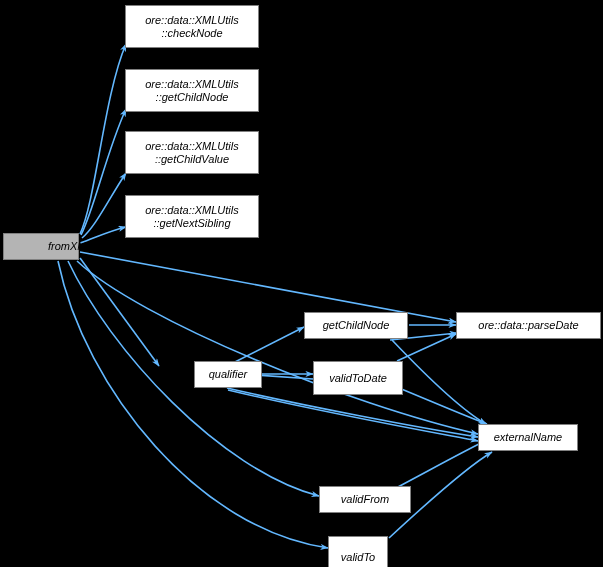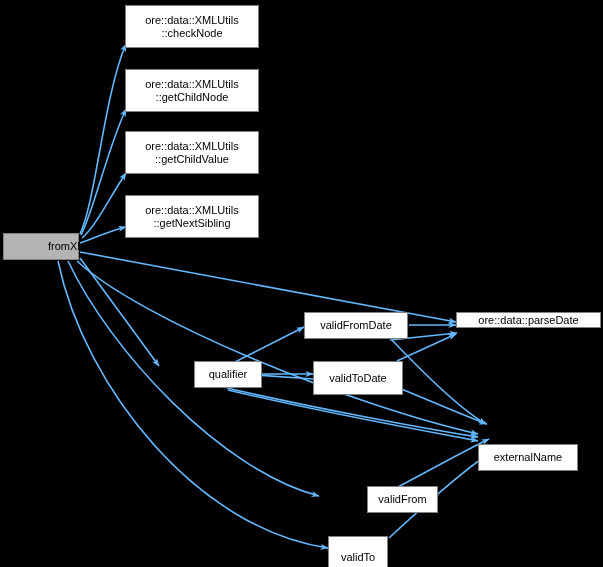--- a/index.html
+++ b/index.html
@@ -32,20 +32,21 @@
     color: #000000;
     font-size: 11px;
     line-height: 13px;
     display: flex;
     align-items: center;
     justify-content: center;
     text-align: center;
     letter-spacing: 0px;
     z-index: 5;
     white-space: pre-line;
+    font-style: italic;
   }
   .node.current {
     background: #b4b4b4;
     border: 1px solid #7a7a7a;
     padding-left: 44px;
   }
   .node-label {
     display: block;
     width: 100%;
     white-space: pre-line;
@@ -90,22 +91,22 @@
   <div id="node-group">
       <div class="node current" style="left: 3px; top: 233px; width: 76px; height: 27px; background: rgb(180, 180, 180); border-color: rgb(128, 128, 128);"><span class="node-label">fromXML</span></div>
       <div class="node" style="left: 125px; top: 5px; width: 134px; height: 43px; background: rgb(255, 255, 255); border-color: rgb(128, 128, 128);"><span class="node-label">ore::data::XMLUtils
 ::checkNode</span></div>
       <div class="node" style="left: 125px; top: 69px; width: 134px; height: 43px; background: rgb(255, 255, 255); border-color: rgb(128, 128, 128);"><span class="node-label">ore::data::XMLUtils
 ::getChildNode</span></div>
       <div class="node" style="left: 125px; top: 131px; width: 134px; height: 43px; background: rgb(255, 255, 255); border-color: rgb(128, 128, 128);"><span class="node-label">ore::data::XMLUtils
 ::getChildValue</span></div>
       <div class="node" style="left: 125px; top: 195px; width: 134px; height: 43px; background: rgb(255, 255, 255); border-color: rgb(128, 128, 128);"><span class="node-label">ore::data::XMLUtils
 ::getNextSibling</span></div>
-      <div class="node" style="left: 304px; top: 312px; width: 104px; height: 27px; background: rgb(255, 255, 255); border-color: rgb(128, 128, 128);"><span class="node-label">validFromDate</span></div>
-      <div class="node" style="left: 456px; top: 312px; width: 145px; height: 16px; background: rgb(255, 255, 255); border-color: rgb(128, 128, 128);"><span class="node-label">ore::data::parseDate</span></div>
+      <div class="node" style="left: 304px; top: 312px; width: 104px; height: 27px; background: rgb(255, 255, 255); border-color: rgb(128, 128, 128);"><span class="node-label">getChildNode</span></div>
+      <div class="node" style="left: 456px; top: 312px; width: 145px; height: 27px; background: rgb(255, 255, 255); border-color: rgb(128, 128, 128);"><span class="node-label">ore::data::parseDate</span></div>
       <div class="node" style="left: 158px; top: 361px; width: 68px; height: 27px; background: rgb(255, 255, 255); border-color: rgb(128, 128, 128); margin-left: 36px;"><span class="node-label">qualifier</span></div>
       <div class="node" style="left: 313px; top: 361px; width: 90px; height: 34px; background: rgb(255, 255, 255); border-color: rgb(128, 128, 128);"><span class="node-label">validToDate</span></div>
-      <div class="node" style="left: 478px; top: 424px; width: 100px; height: 27px; background: rgb(255, 255, 255); border-color: rgb(128, 128, 128); margin-top: 20px;"><span class="node-label">externalName</span></div>
-      <div class="node" style="left: 319px; top: 486px; width: 71px; height: 27px; background: rgb(255, 255, 255); border-color: rgb(128, 128, 128); margin-left: 48px;"><span class="node-label">validFrom</span></div>
+      <div class="node" style="left: 478px; top: 424px; width: 100px; height: 27px; background: rgb(255, 255, 255); border-color: rgb(128, 128, 128);"><span class="node-label">externalName</span></div>
+      <div class="node" style="left: 319px; top: 486px; width: 92px; height: 27px; background: rgb(255, 255, 255); border-color: rgb(128, 128, 128);"><span class="node-label">validFrom</span></div>
       <div class="node" style="left: 328px; top: 536px; width: 60px; height: 43px; background: rgb(255, 255, 255); border-color: rgb(128, 128, 128);"><span class="node-label">validTo</span></div>
     </div>
 
 </div>
 
 </body></html>

